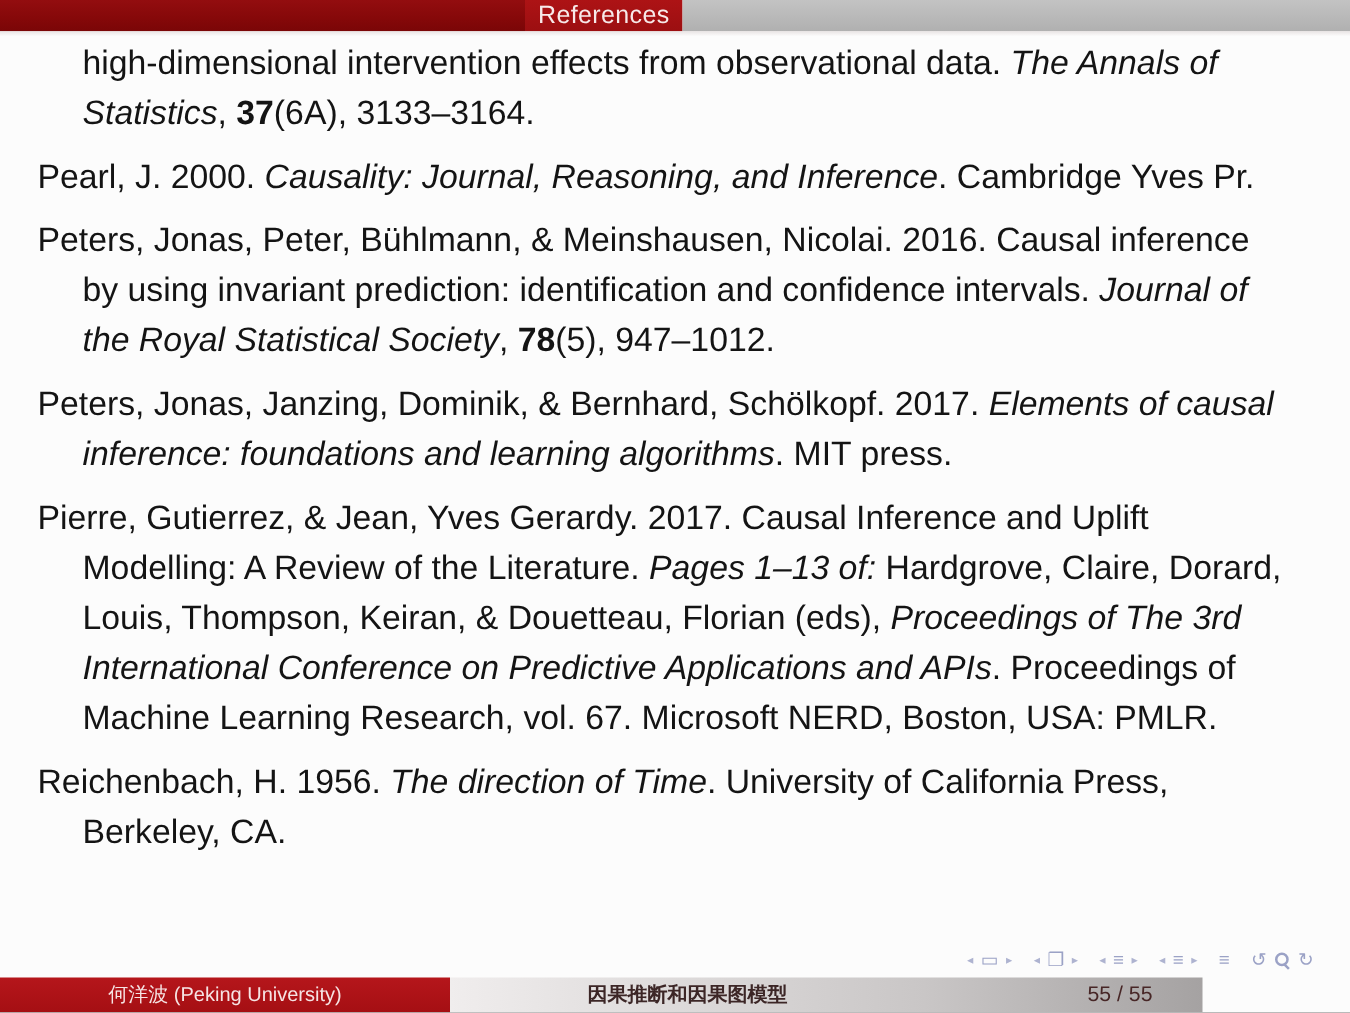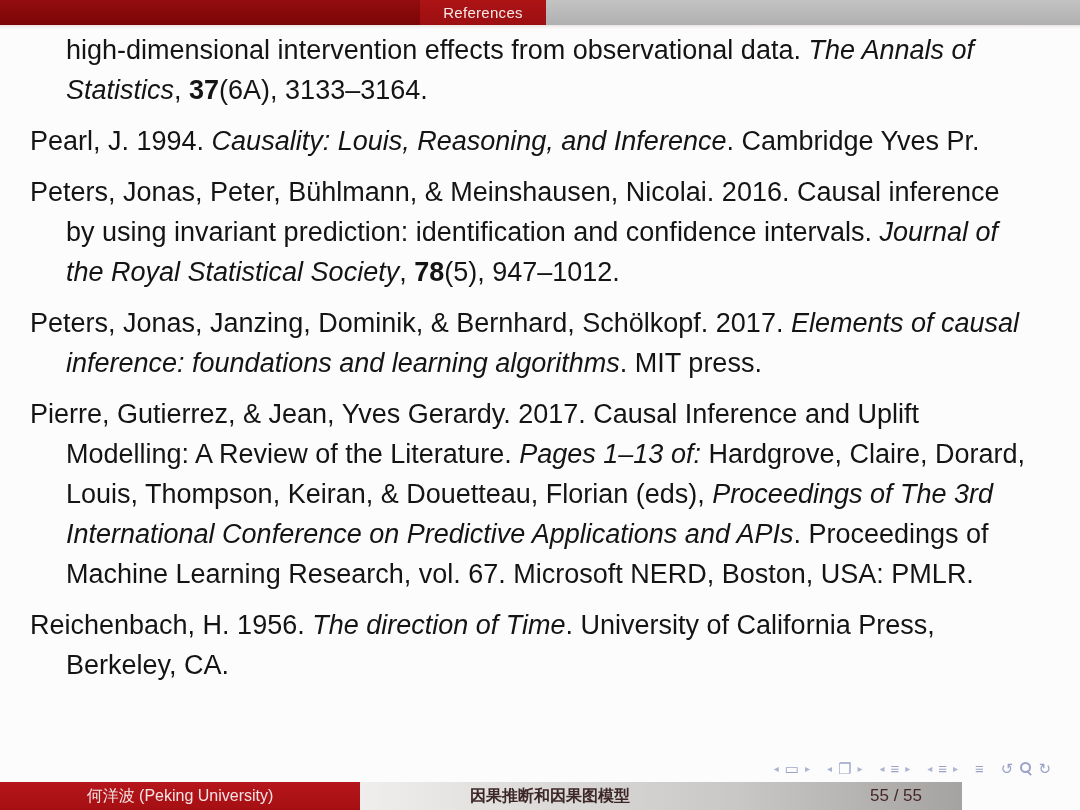--- a/index.html
+++ b/index.html
@@ -21,21 +21,21 @@
   .topbar-left {
     width: 420px; height: 100%;
     background: linear-gradient(180deg, #930d0f 0%, #850809 60%, #7a0607 100%);
   }
   .topbar-section-box {
     width: 126px; height: 100%;
     background: linear-gradient(180deg, #ad1315 0%, #9c0f11 100%);
     display: flex; align-items: center; justify-content: center;
   }
   .topbar-section-box span {
-    color: #f7e9e9; font-size: 15px; letter-spacing: 0.3px;
+    color: #f7e9e9; font-size: 20px; letter-spacing: 0.3px;
   }
   .topbar-right {
     flex: 1; height: 100%;
     background: linear-gradient(180deg, #c3c3c3 0%, #b0b0b0 100%);
   }
   .topbar-shadow {
     position: absolute; top: 25px; left: 0; width: 1080px; height: 4px;
     background: linear-gradient(180deg, #e9e4e4 0%, rgba(252,252,252,0) 100%);
   }
 
@@ -120,21 +120,21 @@
     <div class="topbar-left"></div>
     <div class="topbar-section-box">
       <span>References</span>
     </div>
     <div class="topbar-right"></div>
   </div>
   <div class="topbar-shadow"></div>
 
   <div class="refs">
     <p class="ref-entry continued"><span class="run-normal">high-dimensional intervention effects from observational data. </span><span class="run-italic">The Annals of Statistics</span><span class="run-normal">, </span><span class="run-bold">37</span><span class="run-normal">(6A), 3133–3164.</span></p>
-    <p class="ref-entry"><span class="run-normal">Pearl, J. 1994. </span><span class="run-italic">Causality: Louis, Reasoning, and Inference</span><span class="run-normal">. Cambridge Yves Pr.</span></p>
+    <p class="ref-entry"><span class="run-normal">Pearl, J. 2000. </span><span class="run-italic">Causality: Journal, Reasoning, and Inference</span><span class="run-normal">. Cambridge Yves Pr.</span></p>
     <p class="ref-entry"><span class="run-normal">Peters, Jonas, Peter, Bühlmann, &amp; Meinshausen, Nicolai. 2016. Causal inference by using invariant prediction: identification and confidence intervals. </span><span class="run-italic">Journal of the Royal Statistical Society</span><span class="run-normal">, </span><span class="run-bold">78</span><span class="run-normal">(5), 947–1012.</span></p>
     <p class="ref-entry"><span class="run-normal">Peters, Jonas, Janzing, Dominik, &amp; Bernhard, Schölkopf. 2017. </span><span class="run-italic">Elements of causal inference: foundations and learning algorithms</span><span class="run-normal">. MIT press.</span></p>
     <p class="ref-entry"><span class="run-normal">Pierre, Gutierrez, &amp; Jean, Yves Gerardy. 2017. Causal Inference and Uplift Modelling: A Review of the Literature. </span><span class="run-italic">Pages 1–13 of:</span><span class="run-normal"> Hardgrove, Claire, Dorard, Louis, Thompson, Keiran, &amp; Douetteau, Florian (eds), </span><span class="run-italic">Proceedings of The 3rd International Conference on Predictive Applications and APIs</span><span class="run-normal">. Proceedings of Machine Learning Research, vol. 67. Microsoft NERD, Boston, USA: PMLR.</span></p>
     <p class="ref-entry"><span class="run-normal">Reichenbach, H. 1956. </span><span class="run-italic">The direction of Time</span><span class="run-normal">. University of California Press, Berkeley, CA.</span></p>
   </div>
 
   <div class="navbar">
       <span class="tri">◂</span>
       <span class="nav-icon">▭</span>
       <span class="tri">▸</span>

